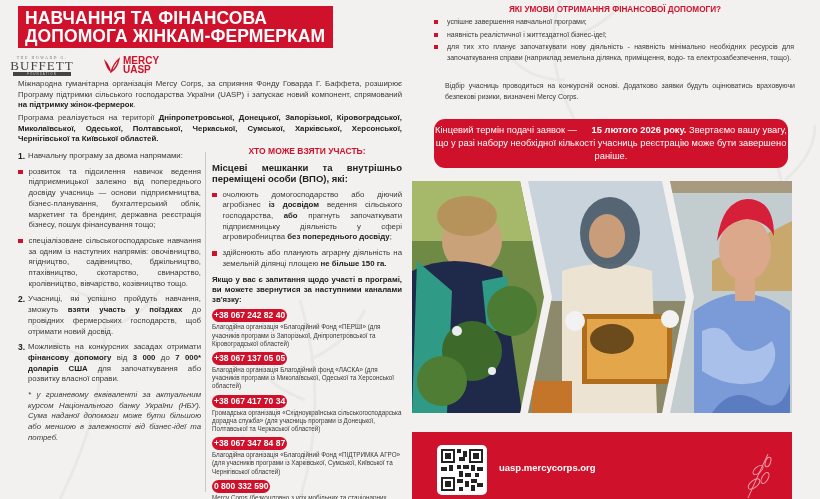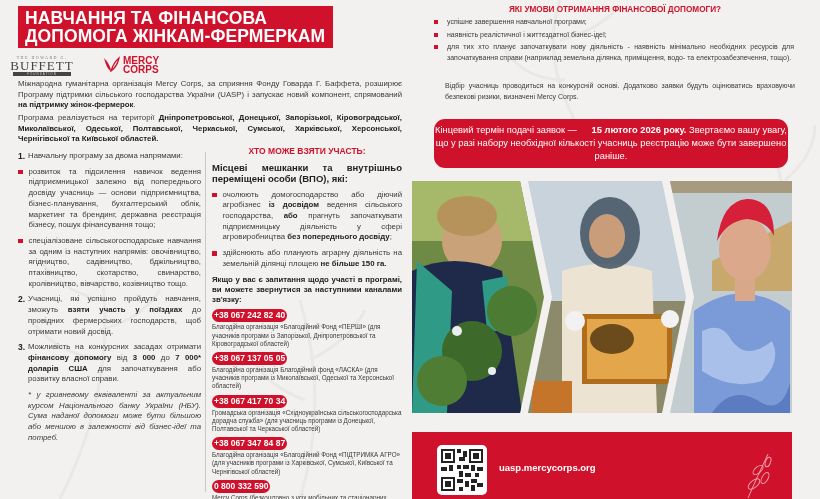--- a/index.html
+++ b/index.html
@@ -22,21 +22,21 @@
     padding: 3px 7px 0 7px;
     font-weight: bold; font-size: 17.5px; line-height: 18px; letter-spacing: 0.1px;
   }
   .title-box div { white-space: nowrap; }
 
   .logos { position: absolute; left: 12px; top: 53px; height: 24px; display: flex; align-items: center; gap: 30px; }
   .buffett { display: flex; flex-direction: column; align-items: center; width: 60px; }
   .buffett .small { font-family: "Liberation Serif", serif; font-size: 4px; letter-spacing: 1.5px; color: #777; }
   .buffett .big { font-family: "Liberation Serif", serif; font-size: 13px; letter-spacing: 1px; color: #444; line-height: 12px; }
   .buffett .bar { width: 58px; height: 4px; background: #444; color: #ccc; font-size: 3px; text-align: center; letter-spacing: 1px; line-height: 4px; }
-  .mercy { display: flex; gap: 3px; }
+  .mercy { display: flex; align-items: center; gap: 3px; }
   .mercy .txt { color: #d0112b; font-weight: bold; font-size: 10px; line-height: 9px; }
 
   .intro {
     position: absolute; left: 18px; top: 79px; width: 384px;
     font-size: 7.8px; line-height: 10.5px; text-align: justify; color: #3a3a3a;
   }
   .intro2 { top: 113px; }
   b, .bold { font-weight: bold; color: #222; }
 
   
@@ -120,21 +120,21 @@
       <span class="big">BUFFETT</span>
       <span class="bar">FOUNDATION</span>
     </div>
     <div class="mercy">
       <svg width="18" height="16" viewBox="0 0 18 16">
         <path d="M2 2 Q5 14 9 15 Q8 8 2 2Z" fill="#d0112b"></path>
         <path d="M9 15 Q12 6 17 2 Q15 11 9 15Z" fill="none" stroke="#d0112b" stroke-width="1.3"></path>
       </svg>
       <div class="txt">
         <div>MERCY</div>
-        <div>CORPS</div>
+        <div>UASP</div>
       </div>
     </div>
   </div>
 
   <p class="intro">
     <span>Міжнародна гуманітарна організація Mercy Corps, за сприяння Фонду Говарда Г. Баффета, розширює Програму підтримки сільського господарства України (UASP) і запускає новий компонент, спрямований </span><b>на підтримку жінок-фермерок</b><span>.</span>
   </p>
   <p class="intro intro2">
     <span>Програма реалізується на території </span><b>Дніпропетровської, Донецької, Запорізької, Кіровоградської, Миколаївської, Одеської, Полтавської, Черкаської, Сумської, Харківської, Херсонської, Чернігівської та Київської областей.</b>
   </p>

